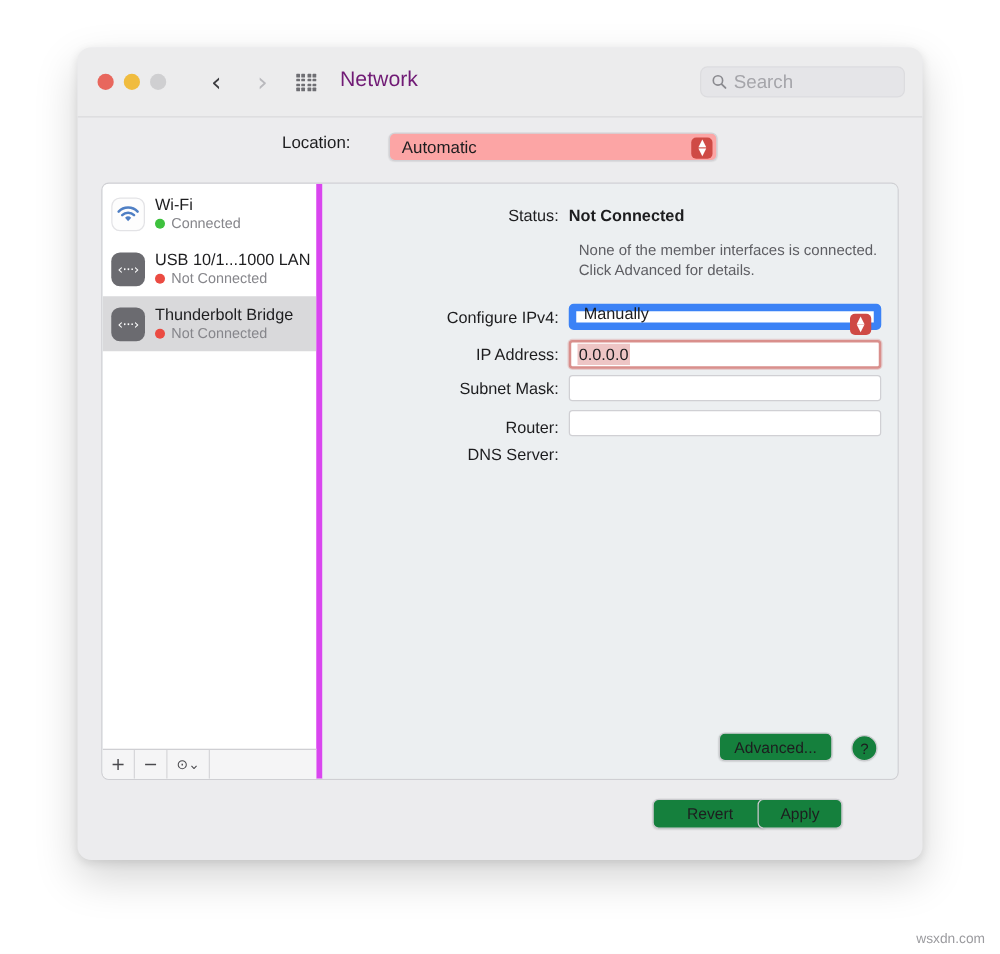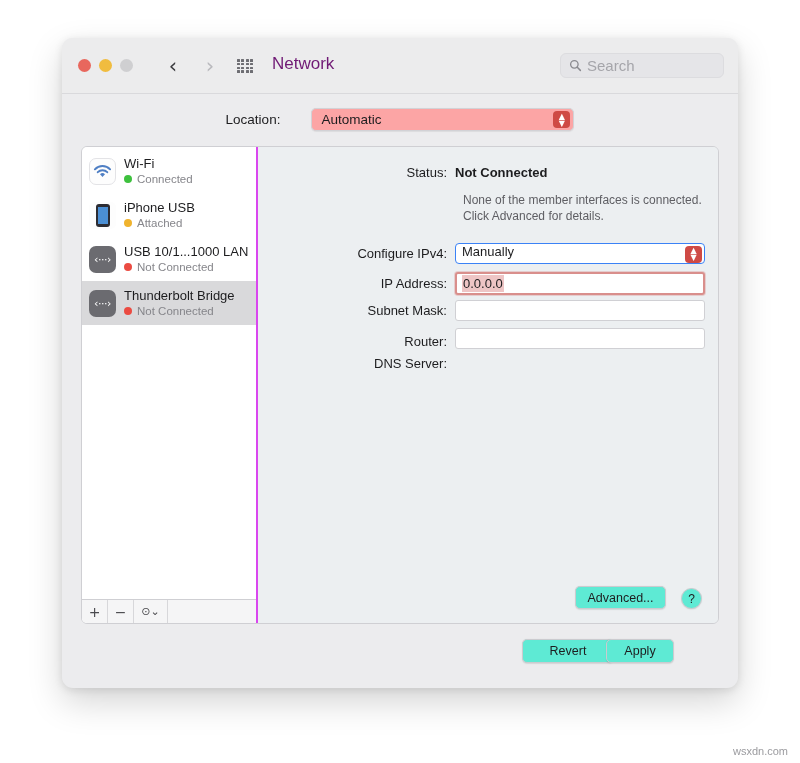--- a/index.html
+++ b/index.html
@@ -77,23 +77,23 @@
   #search-input {
     border: none; outline: none; background: transparent;
     font-family: "Liberation Sans", sans-serif;
     font-size: 15px; color: #4a4a4e;
     margin-left: 5px; width: 120px; padding: 0;
   }
   #search-input::placeholder { color: #a5a5aa; }
 
   
   #location-row {
-    position: absolute; left: 0; top: 56px; width: 100%;
+    position: absolute; left: 0; top: 68px; width: 100%;
     height: 50px;
-    display: flex; align-items: center; justify-content: center; gap: 22px;
+    display: flex; justify-content: center; gap: 22px;
   }
   #location-label { font-size: 13.5px; color: #1d1d1f; margin-right: 9px; }
   #location-select {
     position: relative;
     width: 263px; height: 23px;
     background: #fca5a5;
     border-radius: 5px;
     border: 1px solid #d2d2d6;
     box-shadow: 0 0.5px 1px rgba(0,0,0,0.07);
     display: flex; align-items: center;
@@ -117,21 +117,21 @@
     border-radius: 6px;
     background: #eceff1;
     overflow: hidden;
     display: flex;
   }
 
   
   #sidebar {
     width: 176px; height: 100%;
     background: #ffffff;
-    border-right: 2px solid #d946ef;
+    border-right: 5px solid #d946ef;
     display: flex; flex-direction: column;
   }
   #service-list { flex: 1; padding-top: 2px; overflow: hidden; }
 
   .service-row {
     display: flex; align-items: center;
     height: 44px; padding-left: 7px;
   }
   .service-row.selected { background: #d9d9db; }
 
@@ -220,31 +220,31 @@
     height: 23px;
   }
   .sel-text {
     background: #eec5c5; color: #1d1d1f; padding: 1px 1px;
   }
 
   .popup {
     position: relative;
     width: 250px; height: 21px;
     background: #ffffff;
-    border: 1px solid #3b82f6;
+    border: 6px solid #3b82f6;
     border-radius: 4px;
-    display: flex; align-items: flex-start;
+    display: flex; align-items: flex-end;
     font-size: 13px; color: #1d1d1f;
     padding-left: 6px;
   }
   .popup .stepper { top: 1.5px; right: 2px; }
 
   
   .btn {
-    background: #5eead4;
+    background: #15803d;
     border: 1px solid #cbcbcf;
     border-radius: 5px;
     font-family: "Liberation Sans", sans-serif;
     font-size: 12.5px; color: #1d1d1f;
     box-shadow: 0 0.5px 1.2px rgba(0,0,0,0.10);
     display: flex; align-items: center; justify-content: center; text-align: center;
   }
   #advanced-button {
     position: absolute; right: 52px; bottom: 14px;
     width: 91px; height: 23px;
@@ -337,34 +337,20 @@
           </div>
           <div class="svc-text">
             <span class="svc-name">Wi-Fi</span>
             <span class="svc-status">
               <i class="dot green"></i>
               <span>Connected</span>
             </span>
           </div>
         </div>
 
-        <div class="service-row">
-          <div class="svc-icon icon-phone">
-            <div class="phone-body">
-                <div class="phone-screen"></div>
-              </div>
-          </div>
-          <div class="svc-text">
-            <span class="svc-name">iPhone USB</span>
-            <span class="svc-status">
-              <i class="dot yellow"></i>
-              <span>Attached</span>
-            </span>
-          </div>
-        </div>
 
         <div class="service-row">
           <div class="svc-icon icon-lan">‹···›</div>
           <div class="svc-text">
             <span class="svc-name">USB 10/1...1000 LAN</span>
             <span class="svc-status">
               <i class="dot red"></i>
               <span>Not Connected</span>
             </span>
           </div>

